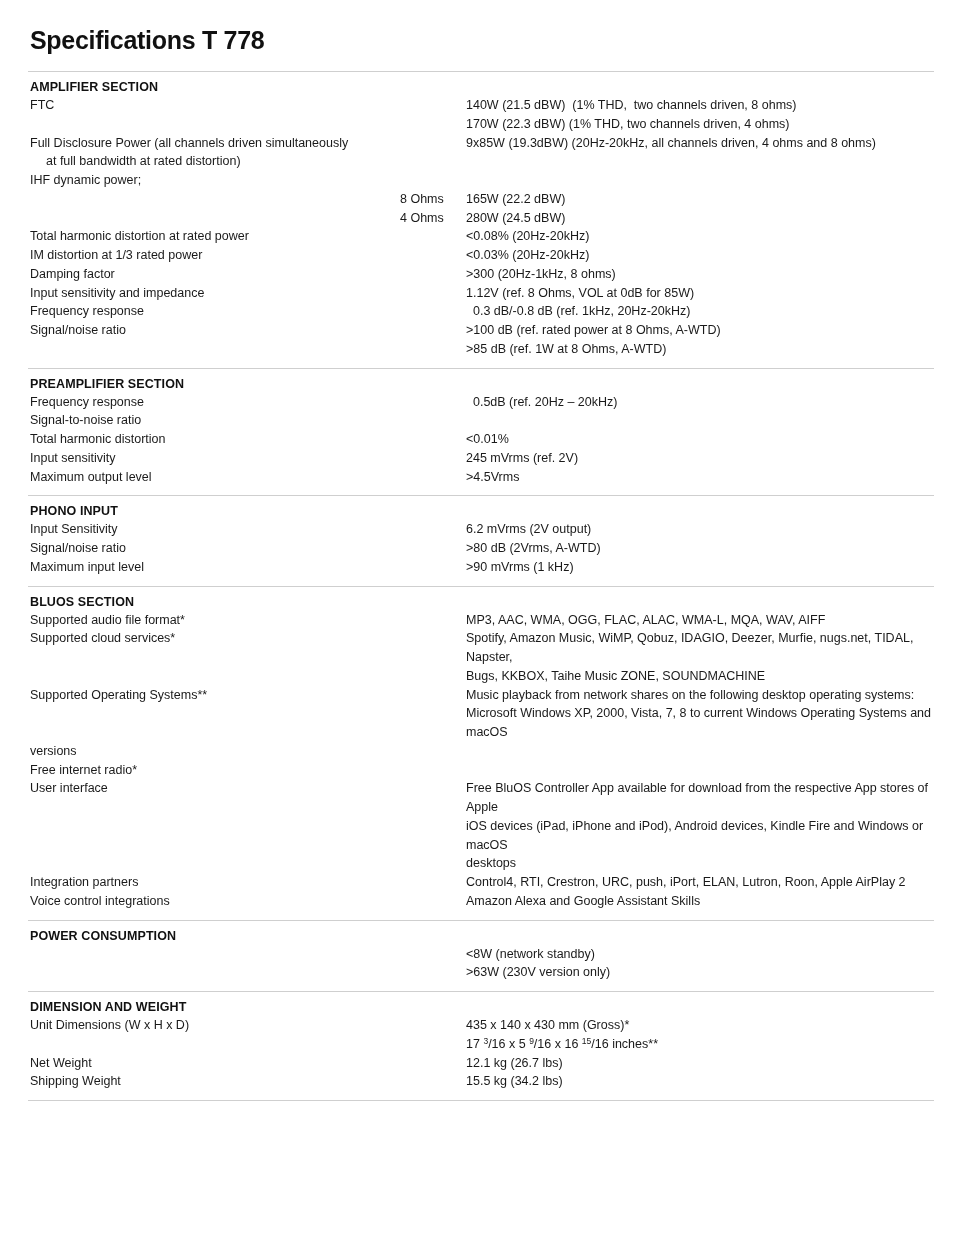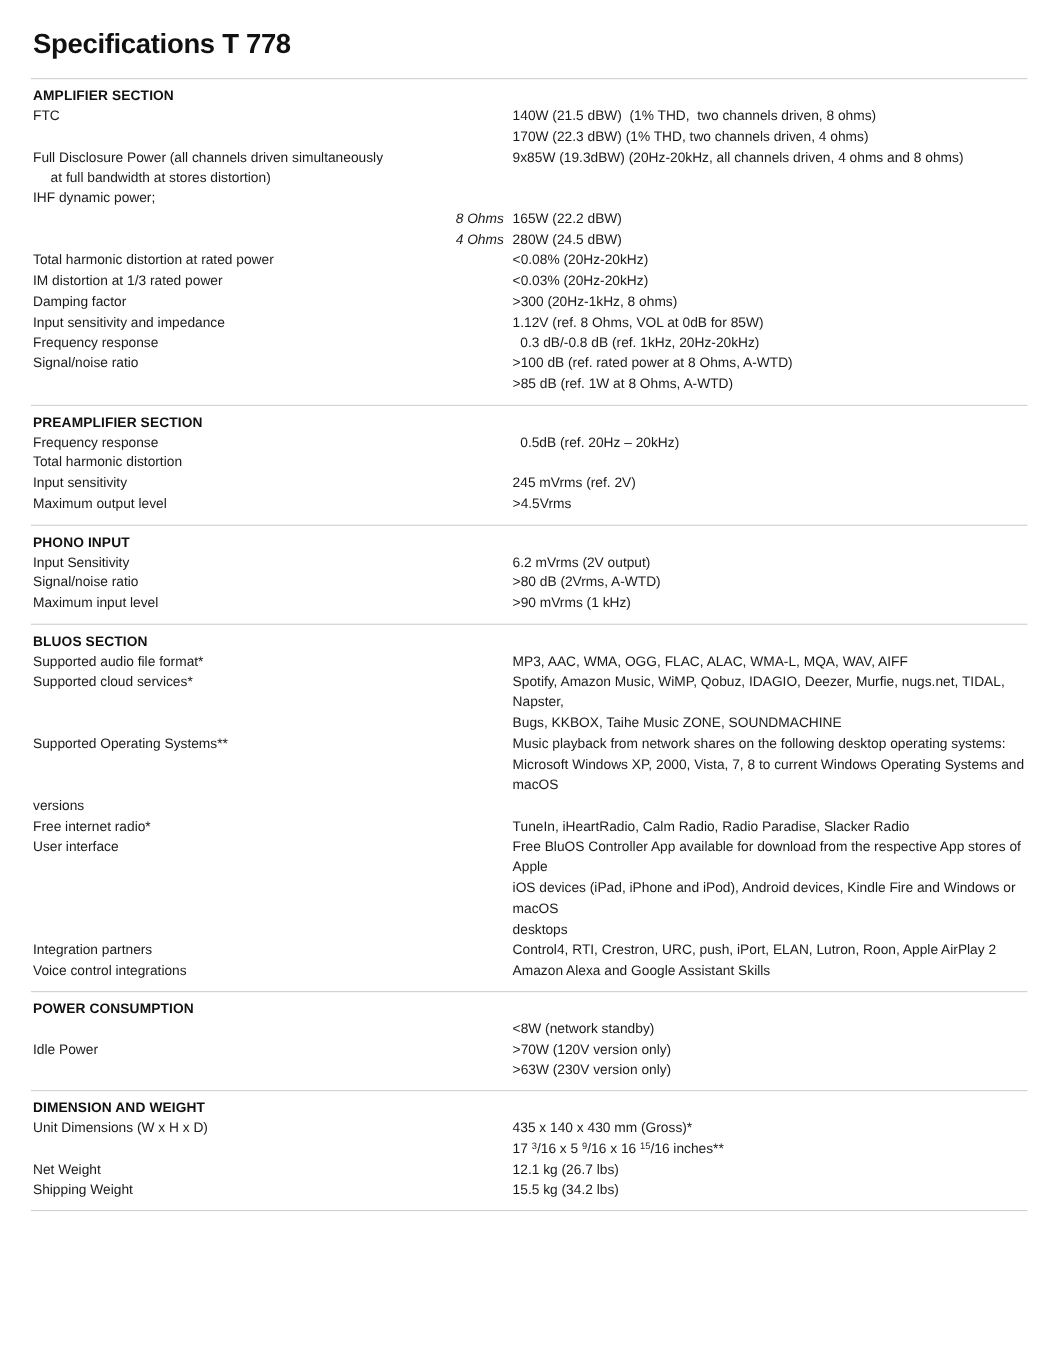--- a/index.html
+++ b/index.html
@@ -57,24 +57,22 @@
     padding-left: 2px;
     box-sizing: border-box;
     white-space: pre-wrap;
   }
   .label.indent {
     padding-left: 18px;
   }
   .mid {
     width: 66px;
     flex: 0 0 66px;
-    text-align: right;
     padding-right: 8px;
     box-sizing: border-box;
-    font-style: italic;
   }
   .value {
     flex: 1 1 auto;
     padding-left: 0px;
     box-sizing: border-box;
     white-space: pre-wrap;
   }
   sup {
     font-size: 0.68em;
     vertical-align: 0.45em;
@@ -100,21 +98,21 @@
             <div class="label"></div>
             <div class="mid"></div>
             <div class="value">170W (22.3 dBW) (1% THD, two channels driven, 4 ohms)</div>
           </div>
           <div class="row">
             <div class="label">Full Disclosure Power (all channels driven simultaneously</div>
             <div class="mid"></div>
             <div class="value">9x85W (19.3dBW) (20Hz-20kHz, all channels driven, 4 ohms and 8 ohms)</div>
           </div>
           <div class="row">
-            <div class="label indent">at full bandwidth at stores distortion)</div>
+            <div class="label indent">at full bandwidth at rated distortion)</div>
             <div class="mid"></div>
             <div class="value"></div>
           </div>
           <div class="row">
             <div class="label">IHF dynamic power;</div>
             <div class="mid"></div>
             <div class="value"></div>
           </div>
           <div class="row">
             <div class="label"></div>
@@ -171,25 +169,27 @@
       <div class="rule"></div>
       <div class="section">
         <div class="section-title">PREAMPLIFIER SECTION</div>
         <div class="rows">
           <div class="row">
             <div class="label">Frequency response</div>
             <div class="mid"></div>
             <div class="value">  0.5dB (ref. 20Hz – 20kHz)</div>
           </div>
           <div class="row">
+            <div class="label">Signal-to-noise ratio</div>
             <div class="mid"></div>
           </div>
           <div class="row">
             <div class="label">Total harmonic distortion</div>
             <div class="mid"></div>
+            <div class="value">&lt;0.01%</div>
           </div>
           <div class="row">
             <div class="label">Input sensitivity</div>
             <div class="mid"></div>
             <div class="value">245 mVrms (ref. 2V)</div>
           </div>
           <div class="row">
             <div class="label">Maximum output level</div>
             <div class="mid"></div>
             <div class="value">&gt;4.5Vrms</div>
@@ -247,21 +247,20 @@
             <div class="value">Microsoft Windows XP, 2000, Vista, 7, 8 to current Windows Operating Systems and macOS</div>
           </div>
           <div class="row">
             <div class="label">versions</div>
             <div class="mid"></div>
             <div class="value"></div>
           </div>
           <div class="row">
             <div class="label">Free internet radio*</div>
             <div class="mid"></div>
-            <div class="value">TuneIn, iHeartRadio, Calm Radio, Radio Paradise, Slacker Radio</div>
           </div>
           <div class="row">
             <div class="label">User interface</div>
             <div class="mid"></div>
             <div class="value">Free BluOS Controller App available for download from the respective App stores of Apple</div>
           </div>
           <div class="row">
             <div class="label"></div>
             <div class="mid"></div>
             <div class="value">iOS devices (iPad, iPhone and iPod), Android devices, Kindle Fire and Windows or macOS</div>
@@ -289,25 +288,20 @@
         <div class="rows">
           <div class="row">
             <div class="label"></div>
             <div class="mid"></div>
             <div class="value"></div>
           </div>
           <div class="row">
             <div class="label"></div>
             <div class="mid"></div>
             <div class="value">&lt;8W (network standby)</div>
-          </div>
-          <div class="row">
-            <div class="label">Idle Power</div>
-            <div class="mid"></div>
-            <div class="value">&gt;70W (120V version only)</div>
           </div>
           <div class="row">
             <div class="label"></div>
             <div class="mid"></div>
             <div class="value">&gt;63W (230V version only)</div>
           </div>
         </div>
       </div>
       <div class="rule"></div>
       <div class="section">

